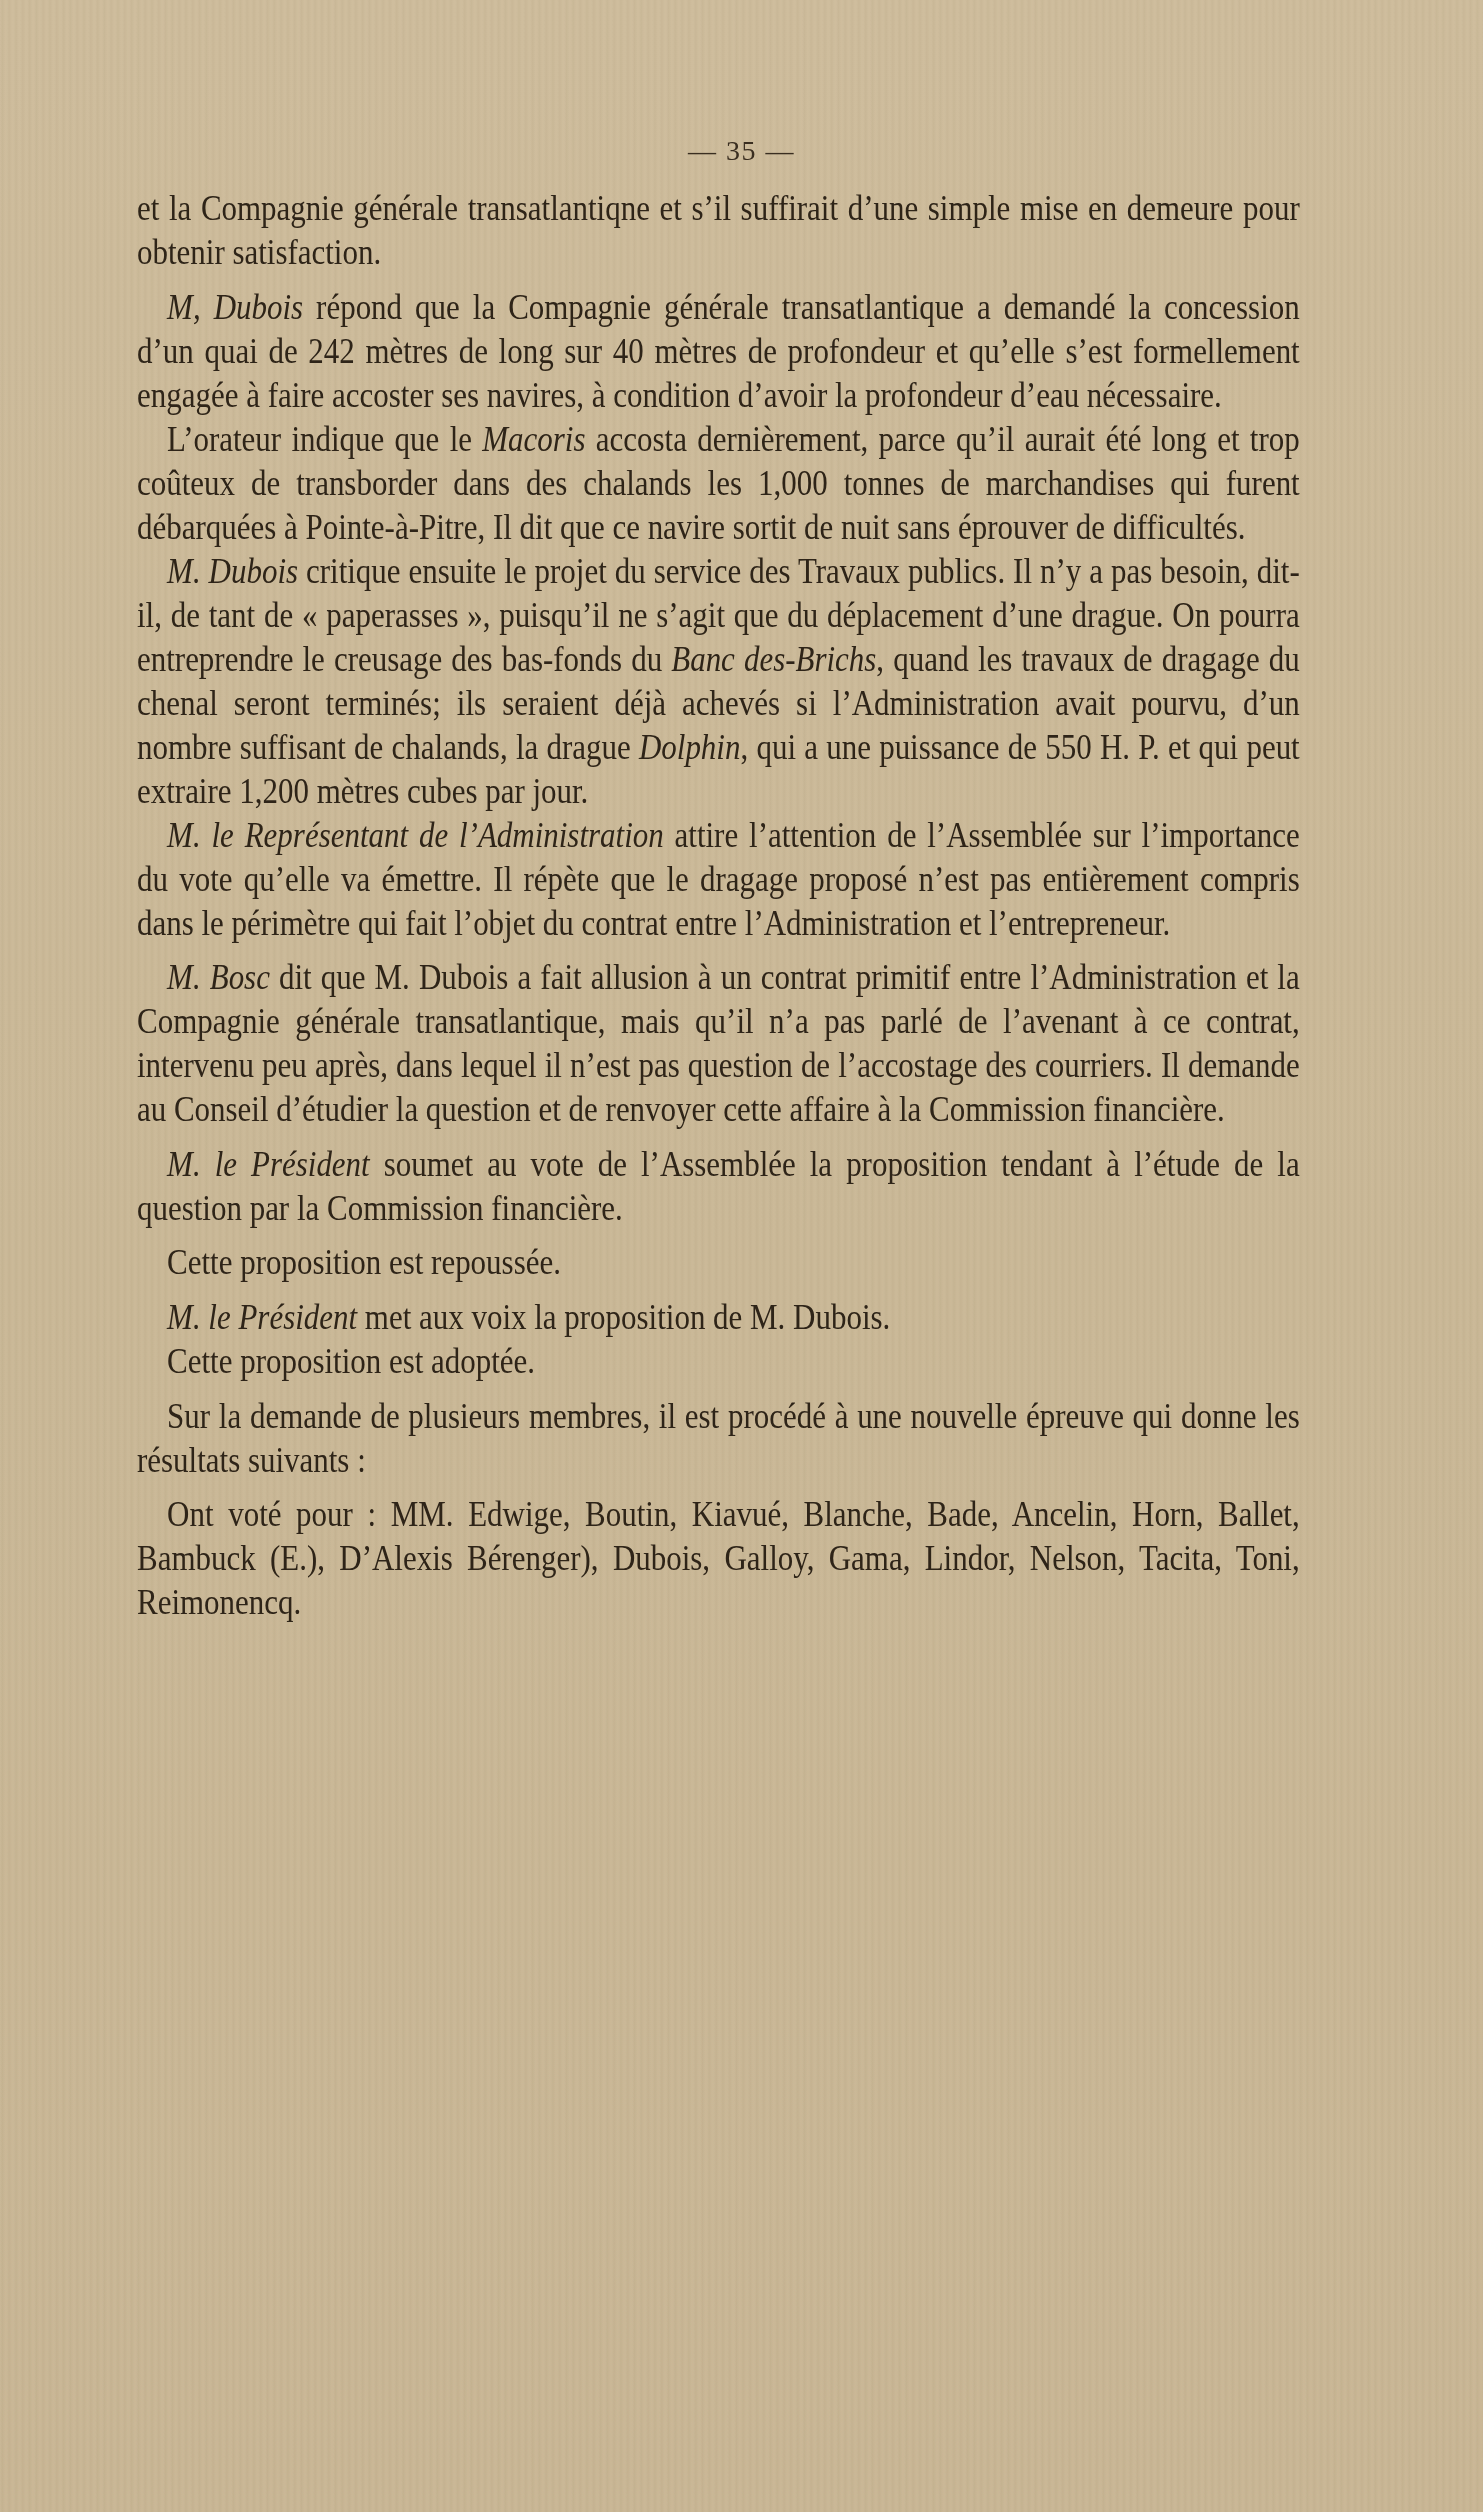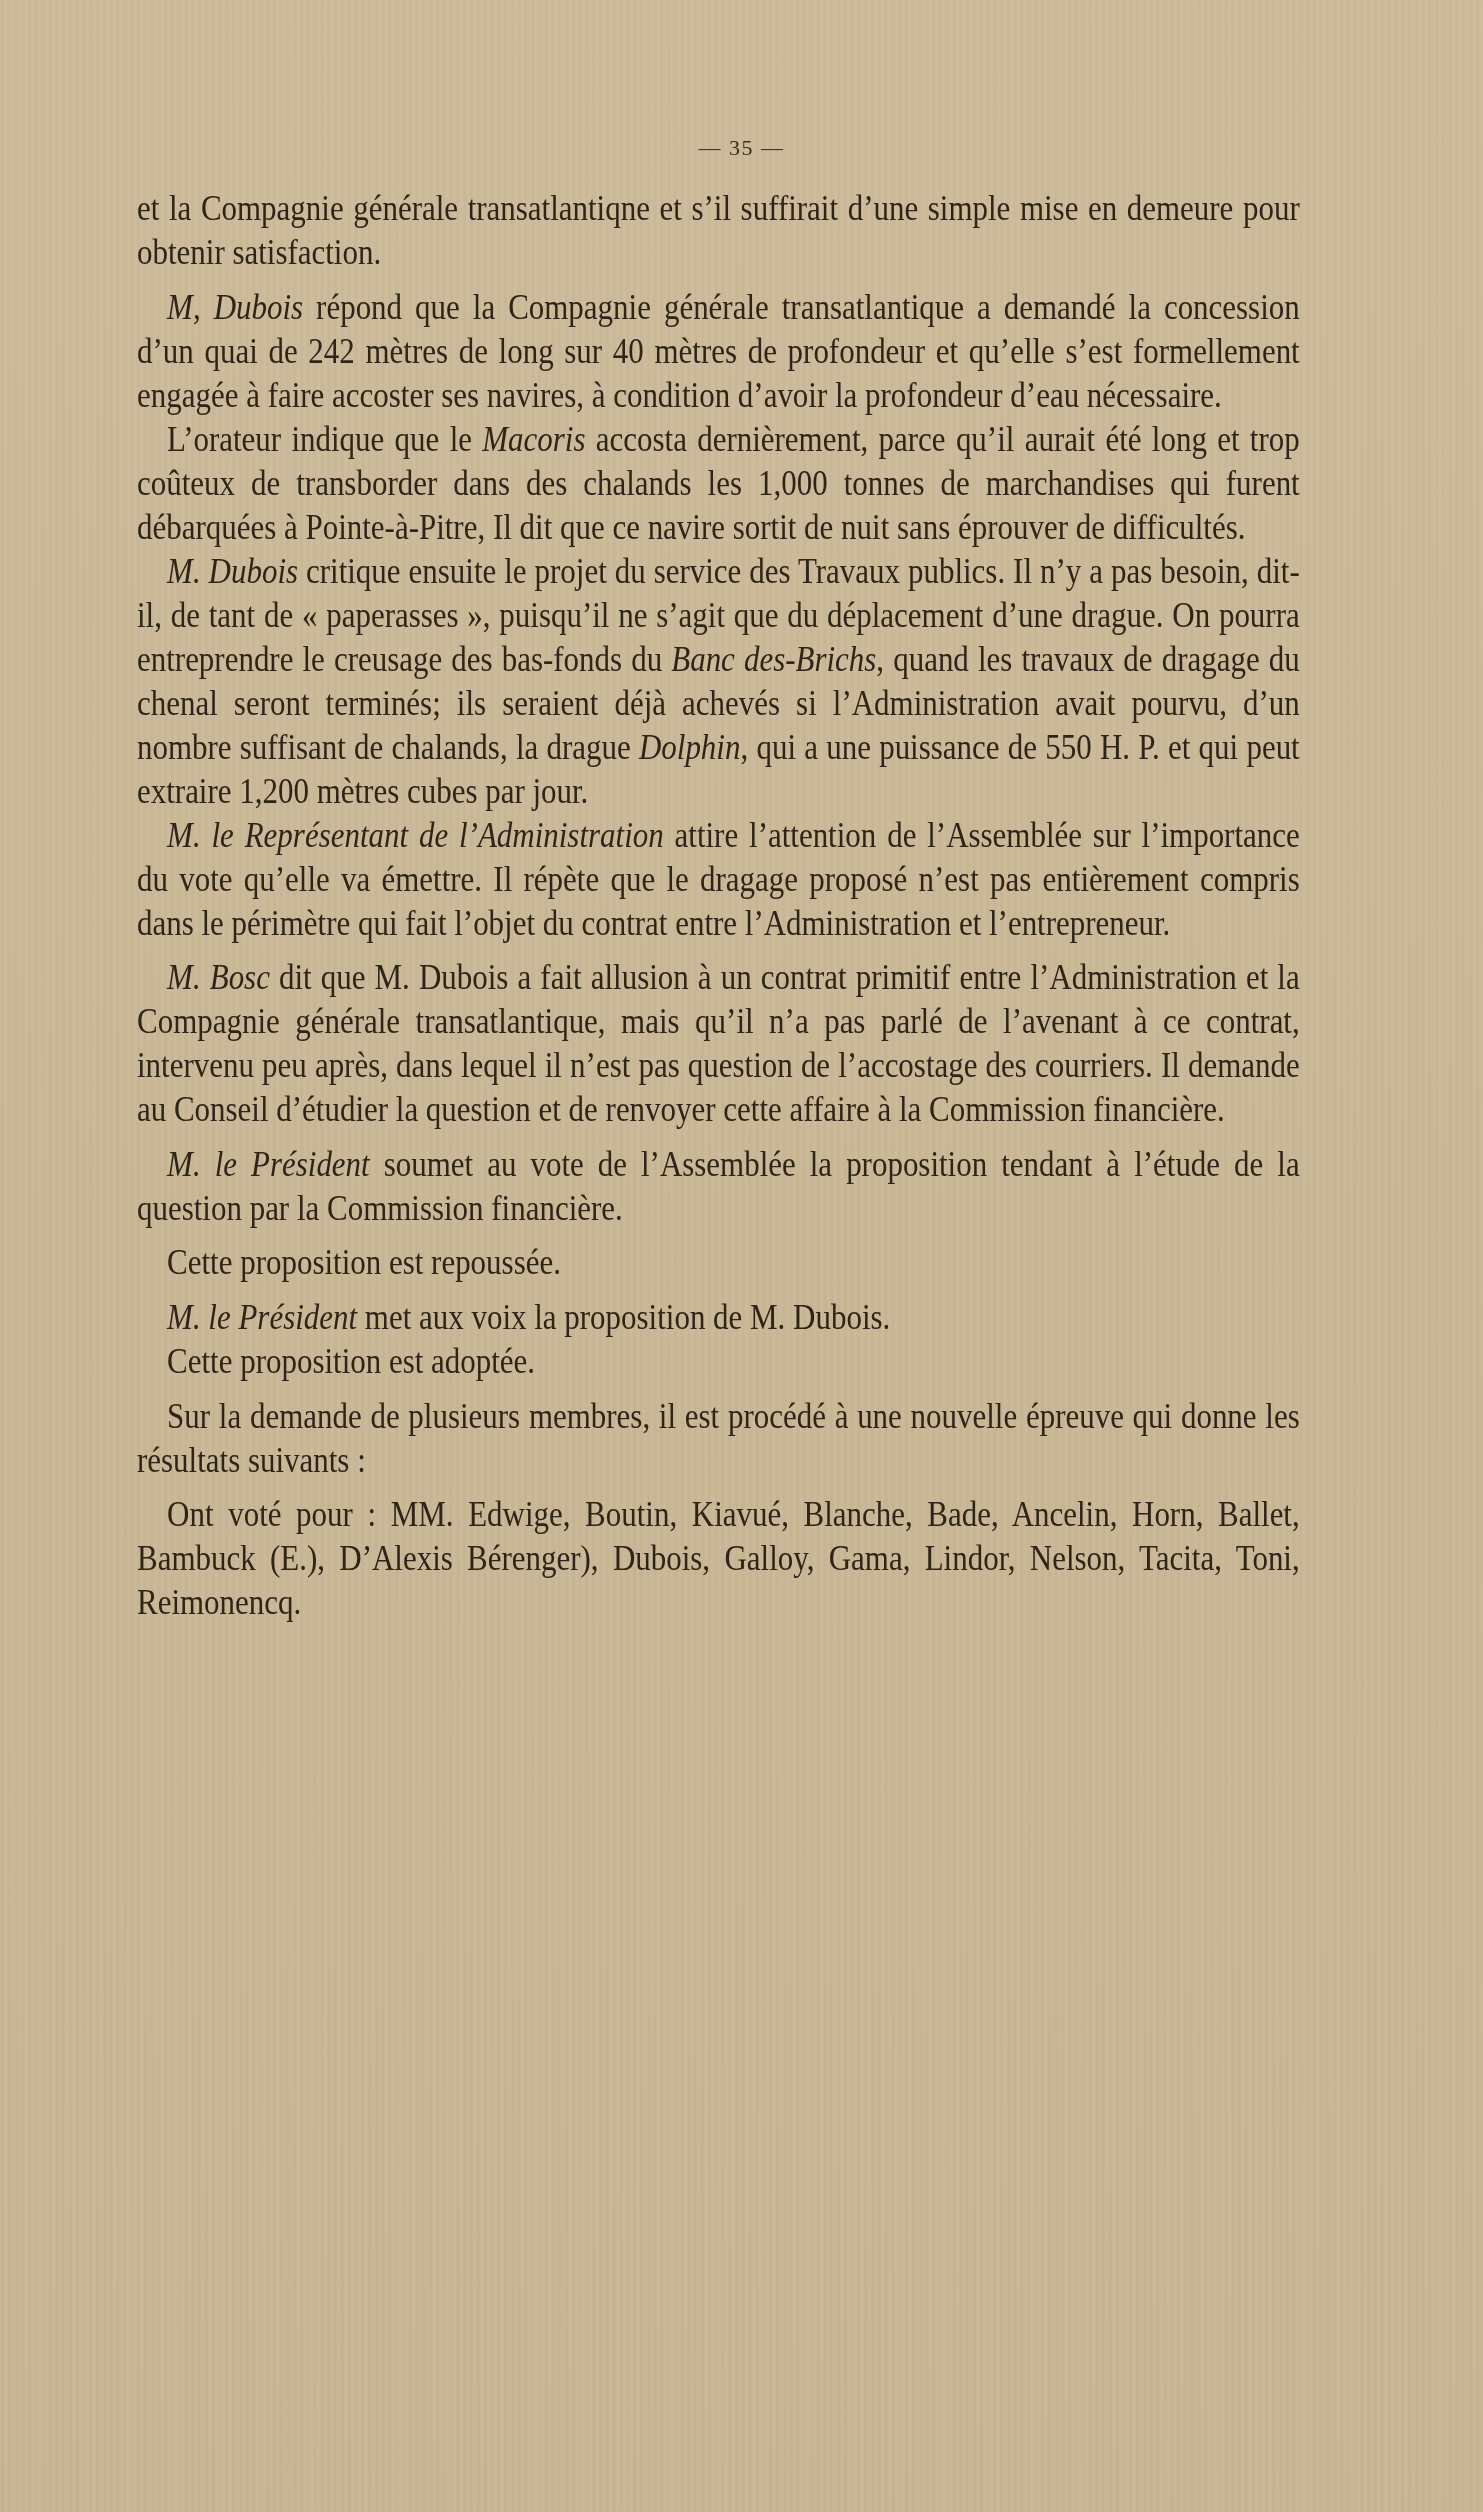--- a/index.html
+++ b/index.html
@@ -18,21 +18,21 @@
       overflow: hidden;
       font-family: "Liberation Serif", "DejaVu Serif", serif;
       color: #2e2418;
     }
     .page-number {
       position: absolute;
       left: 0;
       top: 0;
       width: 1483px;
       text-align: center;
-      font-size: 22px;
+      font-size: 28px;
       letter-spacing: 1.5px;
       color: #3a2e20;
     }
     .page-number-wrap {
       position: absolute;
       left: 0;
       top: 135px;
       width: 1483px;
       height: 46px;
     }

